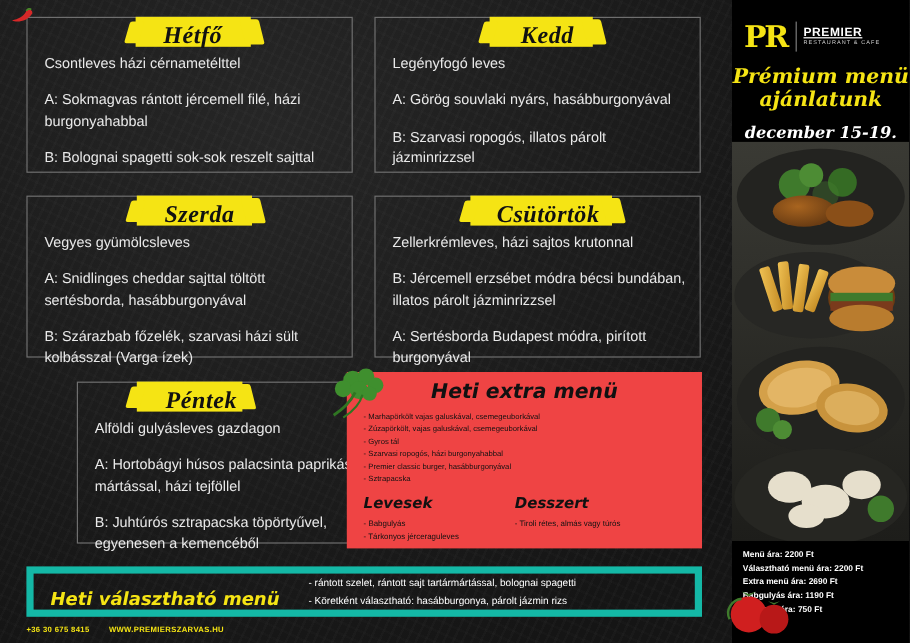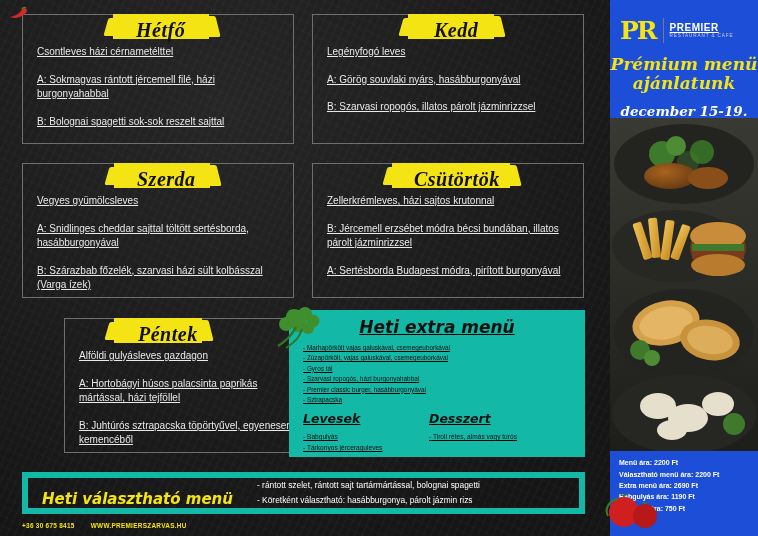--- a/index.html
+++ b/index.html
@@ -20,27 +20,27 @@
   .card{position:absolute;border:1px solid #6f6f6f;box-sizing:border-box;}
   .daytitle{position:absolute;font-family:Liberation Serif, serif;font-weight:bold;
     font-style:italic;color:#111;font-size:20px;letter-spacing:.5px;z-index:6;
     padding:2px 14px;white-space:nowrap;}
   .brush{position:absolute;background:#f5e414;z-index:5;}
   .brush:before{content:"";position:absolute;left:-7px;top:4px;width:12px;height:70%;
     background:#f5e414;transform:skewX(-16deg);border-radius:2px;}
   .brush:after{content:"";position:absolute;right:-9px;top:2px;width:16px;height:82%;
     background:#f5e414;transform:skewX(14deg);border-radius:2px;}
 
-  .items{position:absolute;left:14px;right:10px;top:30px;color:#e9e9e9;font-size:10px;
-    line-height:1.45;text-decoration:underline;}
+  .items{position:absolute;left:14px;right:10px;top:30px;color:#e9e9e9;font-size:12px;
+    line-height:1.45;}
   .item{margin-bottom:13px;}
   .item:last-child{margin-bottom:0;}
 
   
-  .extrabox{position:absolute;background:#14b8a6;border:none;text-decoration:underline;}
+  .extrabox{position:absolute;background:#ef4444;border:none;}
   .extratitle{font-family:"DejaVu Sans",sans-serif;font-weight:bold;font-style:italic;
     color:#111;font-size:17px;text-align:center;padding-top:7px;}
   .extralist{color:#111;font-size:6.4px;line-height:1.62;padding:6px 10px 0 14px;}
   .twocol{display:flex;padding:6px 8px 0 14px;gap:16px;}
   .colhead{font-family:"DejaVu Sans",sans-serif;font-weight:bold;font-style:italic;
     color:#111;font-size:12.5px;margin-bottom:5px;}
   .collist{color:#111;font-size:6.6px;line-height:1.7;}
   .col1{width:110px;}
   .col2{width:120px;}
 
@@ -49,21 +49,21 @@
     display:flex;align-items:flex-end;}
   .choosetitle{font-family:"DejaVu Sans",sans-serif;font-weight:bold;font-style:italic;
     color:#f5e414;font-size:15px;padding-left:14px;width:215px;line-height:1.15;}
   .chooselist{color:#ffffff;font-size:8.4px;line-height:1.8;}
 
   .footer{position:absolute;left:22px;bottom:7px;font-size:6.4px;color:#f5e414;
     font-weight:bold;letter-spacing:.3px;}
   .footer .url{color:#f5e414;margin-left:14px;}
 
   
-  .right{position:absolute;right:0;top:0;width:148px;height:536px;background:#1d4ed8;}
+  .right{position:absolute;right:0;top:0;width:148px;height:536px;background:#000000;}
   .logowrap{position:absolute;left:10px;top:18px;display:flex;align-items:center;gap:6px;}
   .logomark{font-family:"DejaVu Serif",serif;font-weight:bold;font-size:25px;color:#f5e414;
     letter-spacing:-2px;border-right:1px solid #7a7a7a;padding-right:7px;line-height:1;}
   .logotext{line-height:1.1;}
   .logotext .l1{font-size:10px;color:#ffffff;font-weight:bold;letter-spacing:.5px;text-decoration:underline;}
   .logotext .l2{font-size:4.6px;color:#cfcfcf;letter-spacing:.9px;}
 
   .promo{position:absolute;left:0;top:55px;width:148px;text-align:center;}
   .promo .p1{font-family:"DejaVu Serif",serif;font-style:italic;font-weight:bold;
     color:#f5e414;font-size:17px;line-height:1.12;}

